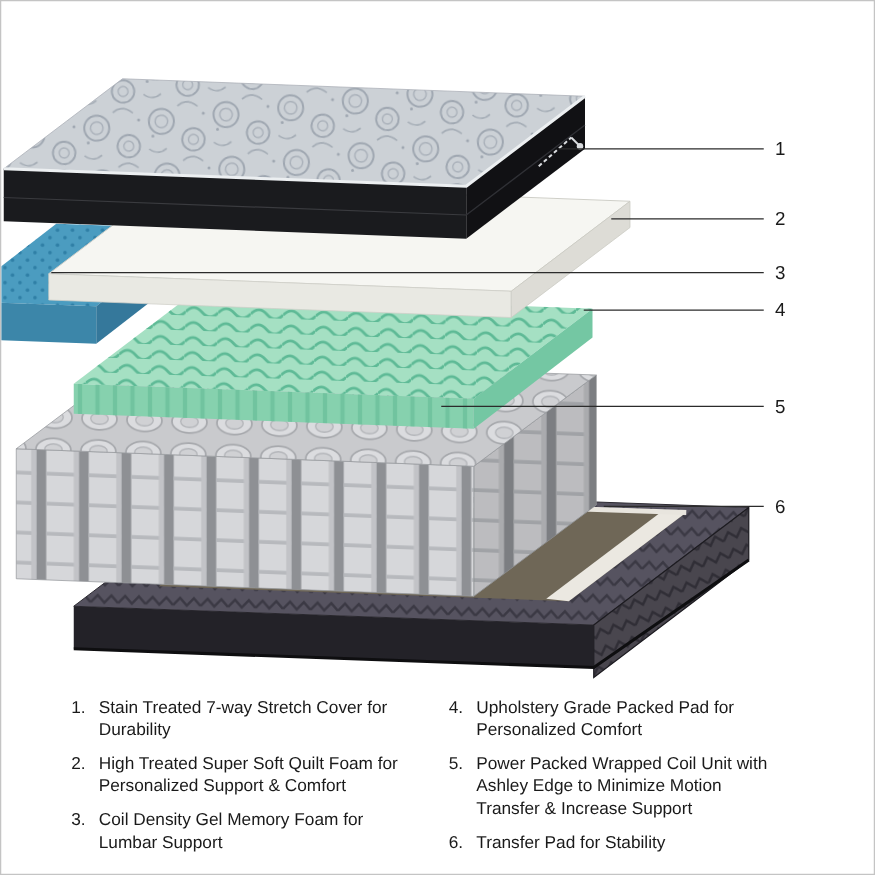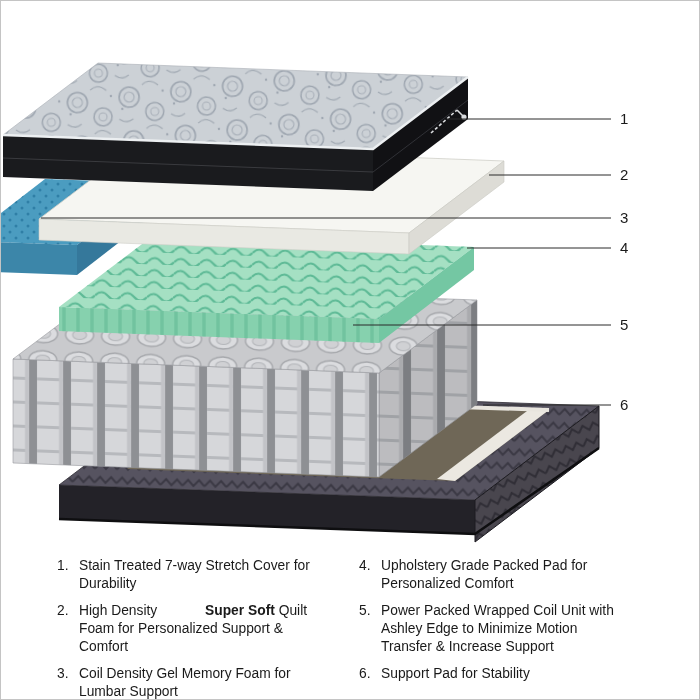--- a/index.html
+++ b/index.html
@@ -6,21 +6,21 @@
   body{width:700px;height:700px;position:relative;font-family:"Liberation Sans",sans-serif;}
   .page{position:absolute;inset:0;border:1px solid #c4c4c4;box-sizing:border-box;background:#ffffff;overflow:hidden;}
   .figure{position:absolute;top:6px;left:0;width:700px;height:540px;}
   .figure svg{display:block;width:700px;height:540px;}
   .callout-num{font-family:"Liberation Sans",sans-serif;font-size:15px;fill:#1a1a1a;}
   .legend{position:absolute;top:556px;left:56px;right:30px;display:flex;gap:30px;}
   .legend-col{width:272px;display:flex;flex-direction:column;gap:9px;}
   .legend-item{display:flex;font-size:13.8px;line-height:1.3;color:#1a1a1a;}
   .legend-item .num{flex:0 0 22px;}
   .legend-item .txt{flex:1;}
-  .legend-item b{font-weight:700;margin-left:44px;}
+  .legend-item b{font-weight:400;}
 </style>
 </head>
 <body>
 
 <div class="page">
 
   <div class="figure">
     <svg viewBox="0 0 700 540">
       <defs>
         <pattern id="quiltPat" width="52" height="44" patternUnits="userSpaceOnUse" patternTransform="rotate(-6)">
@@ -135,36 +135,36 @@
   </div>
 
   <div class="legend">
     <div class="legend-col">
       <div class="legend-item">
         <span class="num">1.</span>
         <span class="txt"><span>Stain Treated 7-way Stretch Cover for Durability</span><b></b><span></span></span>
       </div>
       <div class="legend-item">
         <span class="num">2.</span>
-        <span class="txt"><span>High Density </span><b>Super Soft</b><span> Quilt Foam for Personalized Support &amp; Comfort</span></span>
+        <span class="txt"><span>High Treated </span><b>Super Soft</b><span> Quilt Foam for Personalized Support &amp; Comfort</span></span>
       </div>
       <div class="legend-item">
         <span class="num">3.</span>
         <span class="txt"><span>Coil Density Gel Memory Foam for Lumbar Support</span><b></b><span></span></span>
       </div>
     </div>
     <div class="legend-col">
       <div class="legend-item">
         <span class="num">4.</span>
         <span class="txt"><span>Upholstery Grade Packed Pad for Personalized Comfort</span><b></b><span></span></span>
       </div>
       <div class="legend-item">
         <span class="num">5.</span>
         <span class="txt"><span>Power Packed Wrapped Coil Unit with Ashley Edge to Minimize Motion Transfer &amp; Increase Support</span><b></b><span></span></span>
       </div>
       <div class="legend-item">
         <span class="num">6.</span>
-        <span class="txt"><span>Support Pad for Stability</span><b></b><span></span></span>
+        <span class="txt"><span>Transfer Pad for Stability</span><b></b><span></span></span>
       </div>
     </div>
   </div>
 
 </div>
 
 </body></html>

